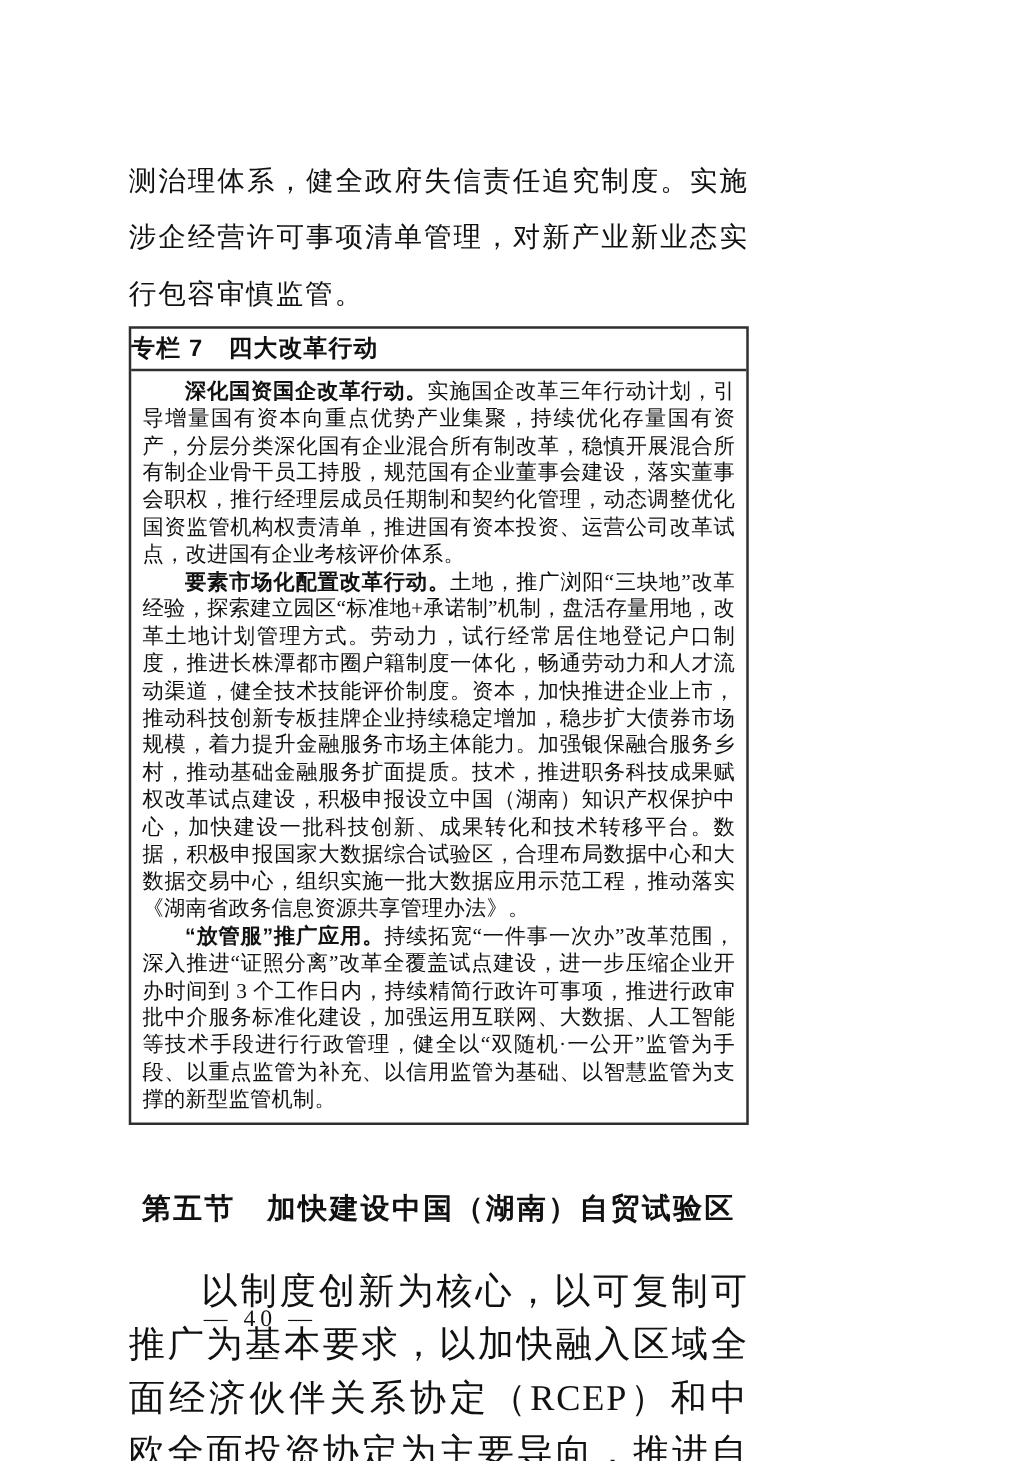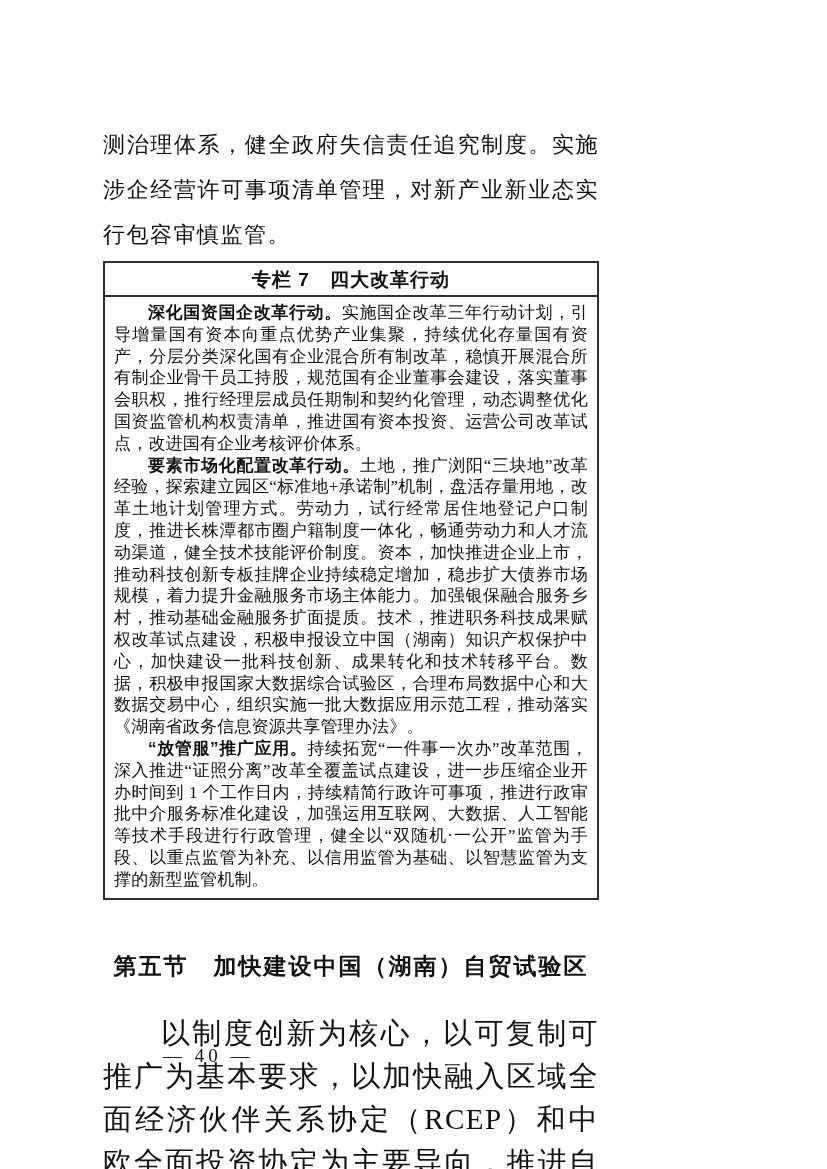--- a/index.html
+++ b/index.html
@@ -28,21 +28,20 @@
   .panel {
     margin-top: 4px;
     border: 2px solid #2f2f2f;
     background: #ffffff;
   }
   .panel-title {
     font-family: "Liberation Sans", "DejaVu Sans", sans-serif;
     font-weight: bold;
     font-size: 19px;
     line-height: 23px;
-    text-align: center;
     padding: 5px 0 4px 0;
     border-bottom: 2px solid #2f2f2f;
     letter-spacing: 1px;
   }
   .panel-body { padding: 5px 9px 7px 9px; }
   .panel-body p {
     margin: 0;
     font-size: 17px;
     line-height: 21.8px;
     text-align: justify;
@@ -84,21 +83,21 @@
 
 <div class="content">
 
   <p class="opening">测治理体系，健全政府失信责任追究制度。实施涉企经营许可事项清单管理，对新产业新业态实行包容审慎监管。</p>
 
   <div class="panel">
     <div class="panel-title">专栏 7　四大改革行动</div>
     <div class="panel-body">
       <p><span class="lead">深化国资国企改革行动。</span><span>实施国企改革三年行动计划，引导增量国有资本向重点优势产业集聚，持续优化存量国有资产，分层分类深化国有企业混合所有制改革，稳慎开展混合所有制企业骨干员工持股，规范国有企业董事会建设，落实董事会职权，推行经理层成员任期制和契约化管理，动态调整优化国资监管机构权责清单，推进国有资本投资、运营公司改革试点，改进国有企业考核评价体系。</span></p>
       <p><span class="lead">要素市场化配置改革行动。</span><span>土地，推广浏阳“三块地”改革经验，探索建立园区“标准地+承诺制”机制，盘活存量用地，改革土地计划管理方式。劳动力，试行经常居住地登记户口制度，推进长株潭都市圈户籍制度一体化，畅通劳动力和人才流动渠道，健全技术技能评价制度。资本，加快推进企业上市，推动科技创新专板挂牌企业持续稳定增加，稳步扩大债券市场规模，着力提升金融服务市场主体能力。加强银保融合服务乡村，推动基础金融服务扩面提质。技术，推进职务科技成果赋权改革试点建设，积极申报设立中国（湖南）知识产权保护中心，加快建设一批科技创新、成果转化和技术转移平台。数据，积极申报国家大数据综合试验区，合理布局数据中心和大数据交易中心，组织实施一批大数据应用示范工程，推动落实《湖南省政务信息资源共享管理办法》。</span></p>
-      <p><span class="lead">“放管服”推广应用。</span><span>持续拓宽“一件事一次办”改革范围，深入推进“证照分离”改革全覆盖试点建设，进一步压缩企业开办时间到 1 个工作日内，持续精简行政许可事项，推进行政审批中介服务标准化建设，加强运用互联网、大数据、人工智能等技术手段进行行政管理，健全以“双随机·一公开”监管为手段、以重点监管为补充、以信用监管为基础、以智慧监管为支撑的新型监管机制。</span></p>
+      <p><span class="lead">“放管服”推广应用。</span><span>持续拓宽“一件事一次办”改革范围，深入推进“证照分离”改革全覆盖试点建设，进一步压缩企业开办时间到 3 个工作日内，持续精简行政许可事项，推进行政审批中介服务标准化建设，加强运用互联网、大数据、人工智能等技术手段进行行政管理，健全以“双随机·一公开”监管为手段、以重点监管为补充、以信用监管为基础、以智慧监管为支撑的新型监管机制。</span></p>
     </div>
   </div>
 
   <h2 class="section-heading">第五节　加快建设中国（湖南）自贸试验区</h2>
 
   <p class="closing">以制度创新为核心，以可复制可推广为基本要求，以加快融入区域全面经济伙伴关系协定（RCEP）和中欧全面投资协定为主要导向，推进自贸试验区长沙、岳阳、郴州三大片区发展。围绕</p>
 
 </div>
 
 <div class="page-number">— 40 —</div>

